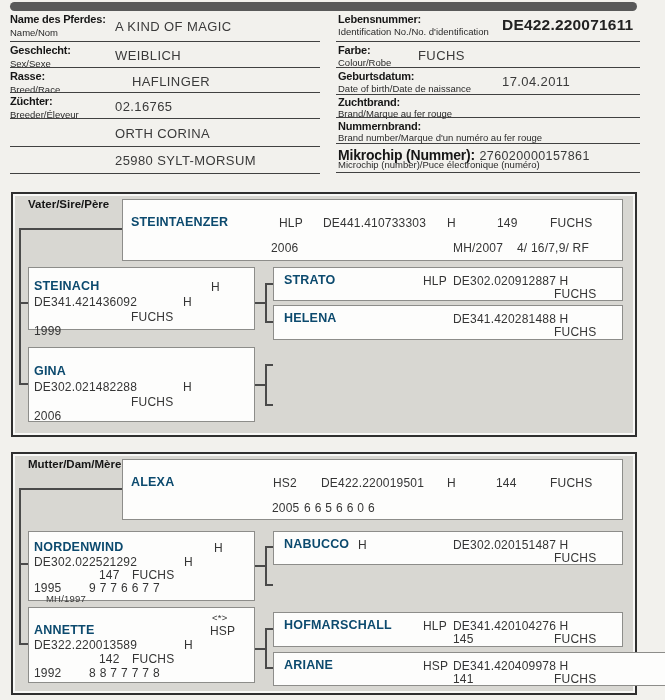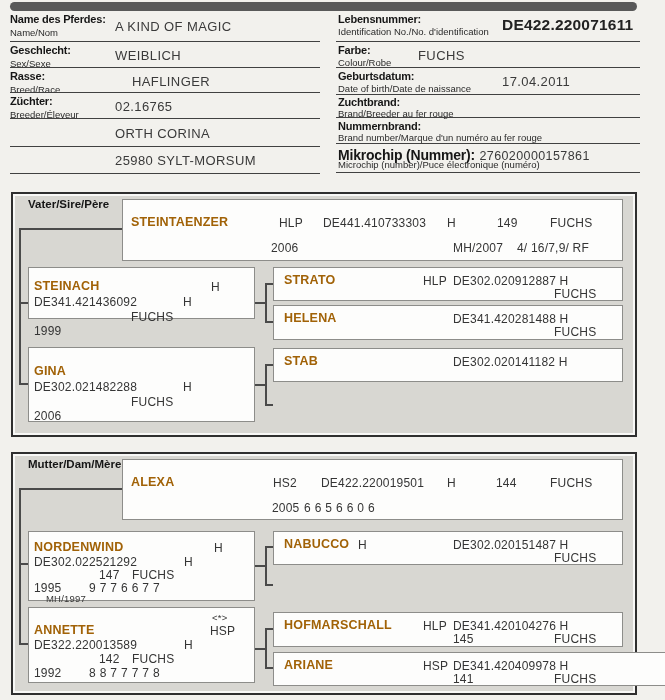--- a/index.html
+++ b/index.html
@@ -16,21 +16,21 @@
   .lin{font-size:9.5px;color:#2a2a2a;}
   .val{font-size:13px;color:#3a3a3a;letter-spacing:0.4px;}
   .valb{font-size:15.5px;font-weight:bold;color:#222;letter-spacing:0.2px;}
   .ul{position:absolute;height:0;border-top:1.6px solid #414141;}
   
   .sec{position:absolute;left:11px;width:626px;background:#d8d7d2;border:2px solid #2f2f2f;
        box-shadow:inset 0 0 0 2px rgba(252,252,250,.9);box-sizing:border-box;}
   .seclbl{font-weight:bold;font-size:11.5px;color:#161616;}
   .box{position:absolute;background:#fdfdfc;border:1px solid #8d8d8a;box-sizing:border-box;}
   .t{position:absolute;font-size:12px;color:#353535;white-space:nowrap;letter-spacing:0.2px;}
-  .b{font-weight:bold;font-size:12.5px;color:#a16207;}
+  .b{font-weight:bold;font-size:12.5px;color:#0c4a6e;}
   .sm{font-size:9.5px;}
   .dig{letter-spacing:4px;}
   .cl{position:absolute;background:#4a4a4a;}
 </style>
 </head>
 <body>
 
 <div class="page">
 
   <div class="topbar"></div>
@@ -73,21 +73,21 @@
     <div class="abs lin" style="left:338px;top:57px;">Colour/Robe</div>
     <div class="abs val" style="left:418px;top:48px;">FUCHS</div>
     <div class="ul" style="left:336px;top:67px;width:304px;"></div>
 
     <div class="abs lde" style="left:338px;top:70px;">Geburtsdatum:</div>
     <div class="abs lin" style="left:338px;top:83px;">Date of birth/Date de naissance</div>
     <div class="abs val" style="left:502px;top:74px;">17.04.2011</div>
     <div class="ul" style="left:336px;top:94px;width:304px;"></div>
 
     <div class="abs lde" style="left:338px;top:96px;">Zuchtbrand:</div>
-    <div class="abs lin" style="left:338px;top:108px;">Brand/Breeder au fer rouge</div>
+    <div class="abs lin" style="left:338px;top:108px;">Brand/Marque au fer rouge</div>
     <div class="ul" style="left:336px;top:117px;width:304px;"></div>
 
     <div class="abs lde" style="left:338px;top:120px;">Nummernbrand:</div>
     <div class="abs lin" style="left:338px;top:132px;">Brand number/Marque d'un numéro au fer rouge</div>
     <div class="ul" style="left:336px;top:143px;width:304px;"></div>
 
     <div class="abs" style="left:338px;top:146px;">
       <span class="lde" style="font-size:14px;">Mikrochip (Nummer):</span>
       <span class="val" style="font-size:12.5px;">276020000157861</span>
     </div>
@@ -116,21 +116,21 @@
     <span class="t" style="left:156px;top:16px;">HLP</span>
     <span class="t" style="left:200px;top:16px;">DE441.410733303</span>
     <span class="t" style="left:324px;top:16px;">H</span>
     <span class="t" style="left:374px;top:16px;">149</span>
     <span class="t" style="left:427px;top:16px;">FUCHS</span>
     <span class="t" style="left:148px;top:41px;">2006</span>
     <span class="t" style="left:330px;top:41px;">MH/2007</span>
     <span class="t" style="left:394px;top:41px;">4/ 16/7,9/ RF</span>
   </div>
 
-  <div class="box" style="left:28px;top:267px;width:227px;height:52px;text-decoration:underline;">
+  <div class="box" style="left:28px;top:267px;width:227px;height:63px;text-decoration:underline;">
     <span class="t b" style="left:5px;top:11px;">STEINACH</span>
     <span class="t" style="left:182px;top:12px;">H</span>
     <span class="t" style="left:5px;top:27px;">DE341.421436092</span>
     <span class="t" style="left:154px;top:27px;">H</span>
     <span class="t" style="left:102px;top:42px;">FUCHS</span>
     <span class="t" style="left:5px;top:56px;">1999</span>
   </div>
 
   <div class="box" style="left:28px;top:347px;width:227px;height:75px;">
     <span class="t b" style="left:5px;top:16px;">GINA</span>
@@ -143,24 +143,20 @@
   <div class="box" style="left:273px;top:267px;width:350px;height:34px;">
     <span class="t b" style="left:10px;top:5px;">STRATO</span>
     <span class="t" style="left:149px;top:6px;">HLP</span>
     <span class="t" style="left:179px;top:6px;">DE302.020912887 H</span>
     <span class="t" style="left:280px;top:19px;">FUCHS</span>
   </div>
   <div class="box" style="left:273px;top:305px;width:350px;height:35px;">
     <span class="t b" style="left:10px;top:5px;">HELENA</span>
     <span class="t" style="left:179px;top:6px;text-align:center;">DE341.420281488 H</span>
     <span class="t" style="left:280px;top:19px;">FUCHS</span>
-  </div>
-  <div class="box" style="left:273px;top:348px;width:350px;height:34px;">
-    <span class="t b" style="left:10px;top:5px;">STAB</span>
-    <span class="t" style="left:179px;top:6px;">DE302.020141182 H</span>
   </div>
 
   <div class="sec" style="top:452px;height:243px;"></div>
   <div class="abs seclbl" style="left:28px;top:458px;">Mutter/Dam/Mère</div>
 
   <div class="cl" style="left:20px;top:488px;width:102px;height:2px;"></div>
   <div class="cl" style="left:19px;top:488px;width:2px;height:157px;"></div>
   <div class="cl" style="left:19px;top:563px;width:9px;height:2px;"></div>
   <div class="cl" style="left:19px;top:643px;width:9px;height:2px;"></div>
   <div class="cl" style="left:255px;top:565px;width:11px;height:2px;"></div>

